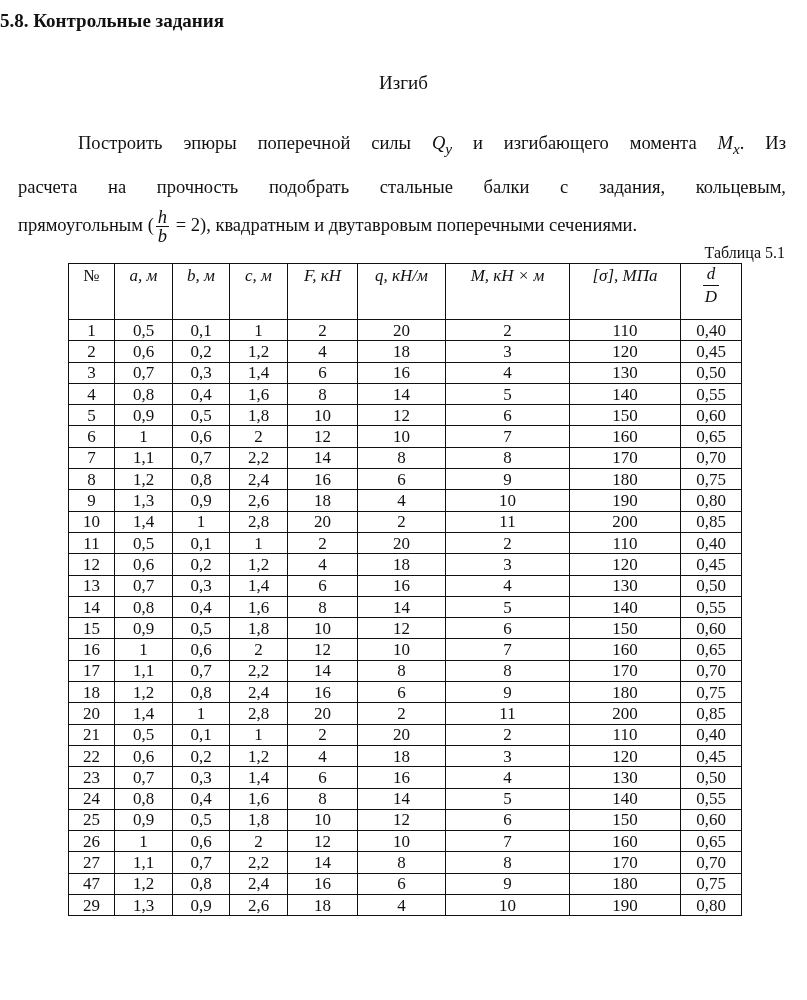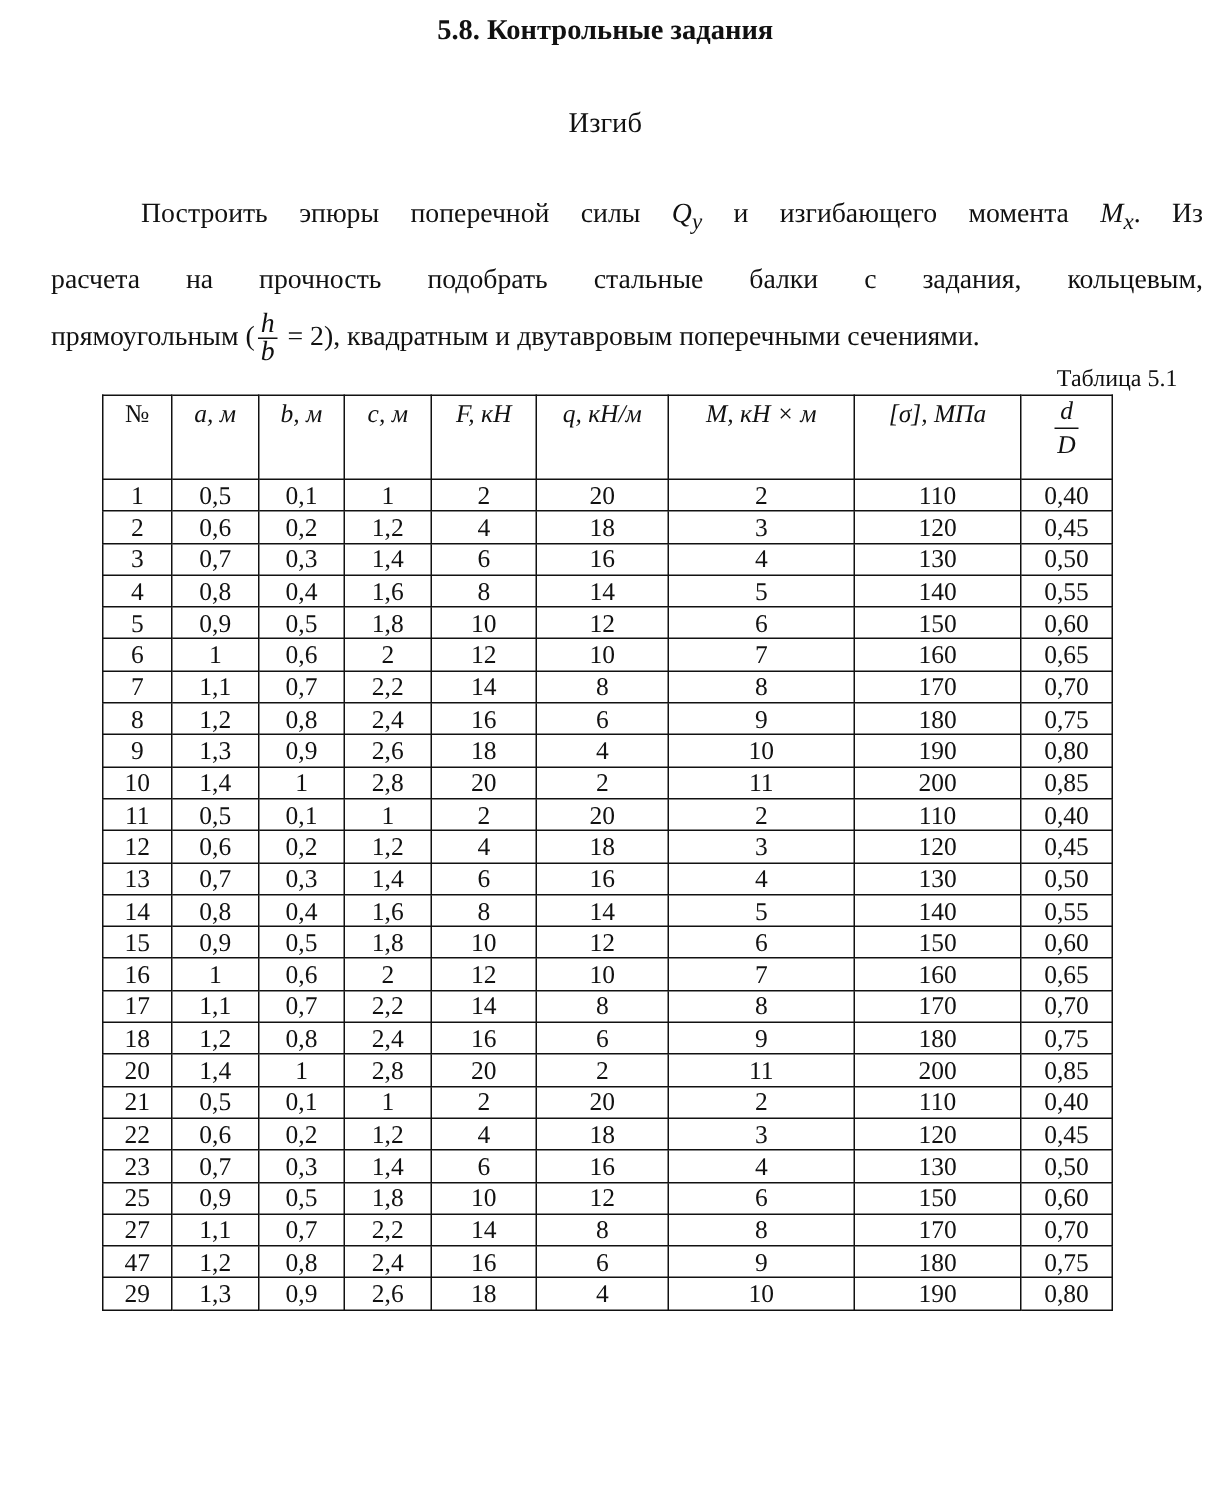--- a/index.html
+++ b/index.html
@@ -1,23 +1,23 @@
 <!DOCTYPE html>
 <html><head>
 <meta charset="utf-8">
 <style>
   html, body { margin:0; padding:0; background:#ffffff; }
   body { width:807px; height:1000px; position:relative; overflow:hidden;
          font-family:"Liberation Serif", "DejaVu Serif", serif; color:#111; }
-  .title { position:absolute; top:10px; left:0; width:807px; text-align:center;
+  .title { position:absolute; top:10px; left:0; width:807px; text-align:left;
            font-weight:bold; font-size:19px; }
   .subtitle { position:absolute; top:72px; left:0; width:807px; text-align:center;
               font-weight:normal; font-size:19px; }
   .para { position:absolute; left:18px; width:768px; font-size:18.5px; line-height:38px;
-          top:124px; text-align:justify;margin-left:16px; }
+          top:124px; text-align:justify; }
   .indent { display:inline-block; width:60px; }
   .justify-line { text-align:justify; text-align-last:justify; display:block; }
   .frac { display:inline-block; vertical-align:middle; text-align:center; font-style:italic;
           line-height:18px; margin:0 2px; }
   .frac .num { display:block; border-bottom:1px solid #111; padding:0 2px; }
   .frac .den { display:block; padding:0 2px; }
   .table-caption { position:absolute; top:244px; right:22px; font-size:16px; }
   table.data { position:absolute; top:263px; left:68px; border-collapse:collapse;
                font-size:17px; }
   table.data td, table.data th { border:1.5px solid #111; text-align:center; padding:0;
@@ -304,29 +304,51 @@
         <td>0,7</td>
         <td>0,3</td>
         <td>1,4</td>
         <td>6</td>
         <td>16</td>
         <td>4</td>
         <td>130</td>
         <td>0,50</td>
       </tr>
       <tr>
+        <td>24</td>
+        <td>0,8</td>
+        <td>0,4</td>
+        <td>1,6</td>
+        <td>8</td>
+        <td>14</td>
+        <td>5</td>
+        <td>140</td>
+        <td>0,55</td>
+      </tr>
+      <tr>
         <td>25</td>
         <td>0,9</td>
         <td>0,5</td>
         <td>1,8</td>
         <td>10</td>
         <td>12</td>
         <td>6</td>
         <td>150</td>
         <td>0,60</td>
+      </tr>
+      <tr>
+        <td>26</td>
+        <td>1</td>
+        <td>0,6</td>
+        <td>2</td>
+        <td>12</td>
+        <td>10</td>
+        <td>7</td>
+        <td>160</td>
+        <td>0,65</td>
       </tr>
       <tr>
         <td>27</td>
         <td>1,1</td>
         <td>0,7</td>
         <td>2,2</td>
         <td>14</td>
         <td>8</td>
         <td>8</td>
         <td>170</td>

